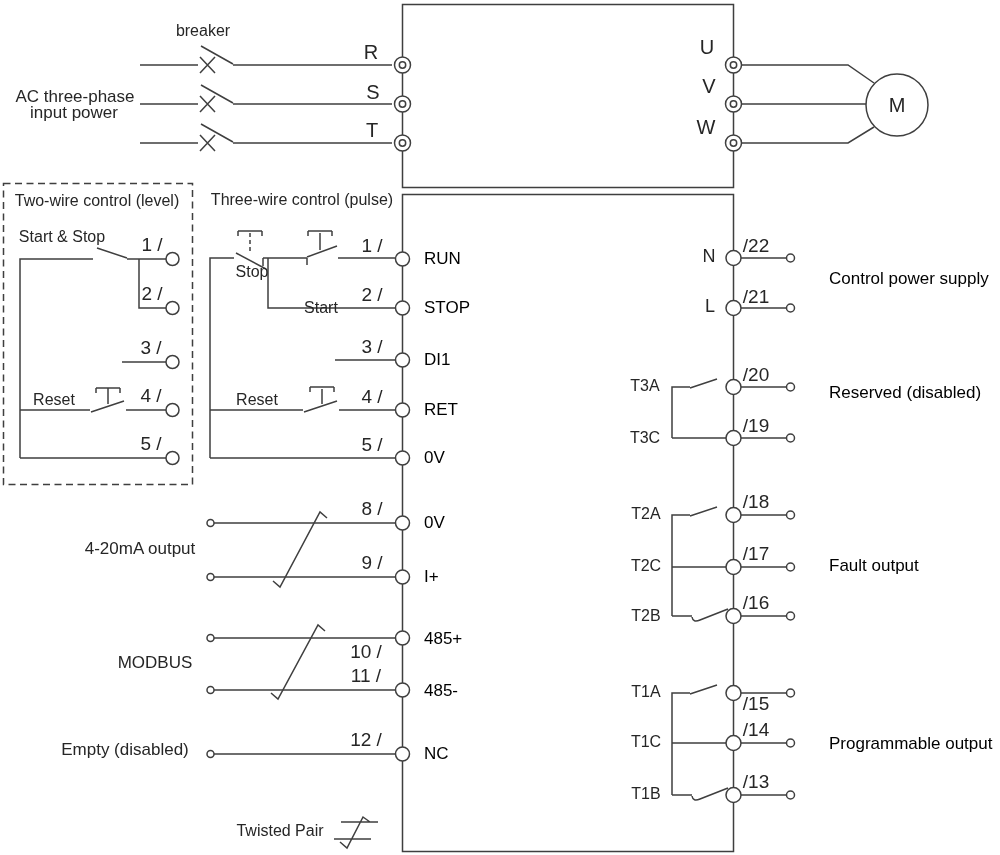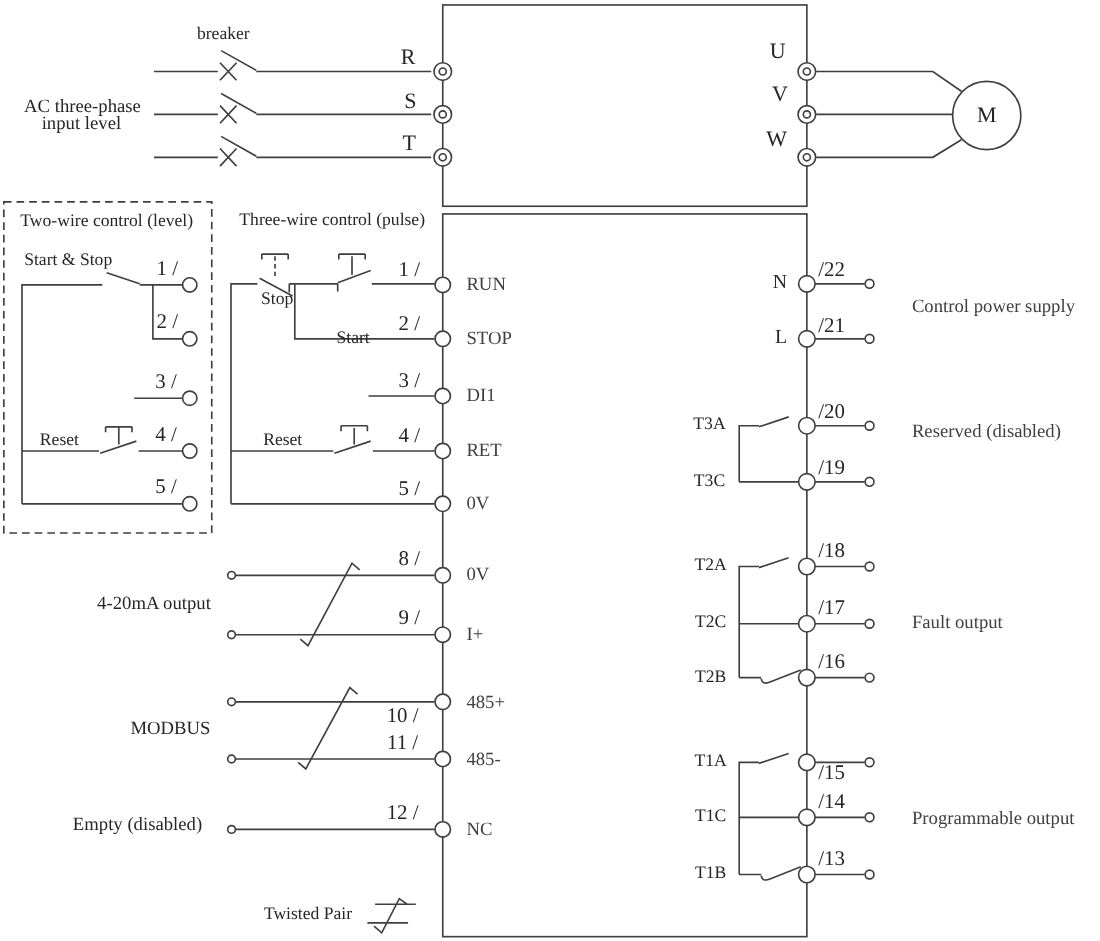--- a/index.html
+++ b/index.html
@@ -1,22 +1,22 @@
 <!DOCTYPE html>
 <html><head>
 <meta charset="utf-8">
 <style>
   html,body{margin:0;padding:0;background:#fff;}
   #stage{position:relative;width:1000px;height:855px;background:#fff;
-         font-family:Liberation Serif, serif;color:#262626;overflow:hidden;}
+         font-family:Liberation Sans, sans-serif;color:#262626;overflow:hidden;}
   #wires{position:absolute;left:0;top:0;}
   .lbl{position:absolute;transform:translate(-50%,-50%);font-size:16px;line-height:1.1;
        white-space:nowrap;color:#262626;text-align:center;}
   .lbl-l{position:absolute;transform:translate(0,-50%);font-size:17px;line-height:1.1;
-       white-space:nowrap;color:#404040;}
+       white-space:nowrap;color:#000000;}
   .num{font-size:19px;}
   .phase{font-size:20px;}
   .nl{font-size:18px;}
   .tlabel{font-size:16px;}
   .ann{font-size:17px;}
   .motor{font-size:20px;}
 </style>
 </head>
 <body>
 
@@ -143,21 +143,21 @@
       <circle cx="733.5" cy="567" r="7.5" fill="#fff"></circle>
       <circle cx="733.5" cy="616" r="7.5" fill="#fff"></circle>
       <circle cx="733.5" cy="693" r="7.5" fill="#fff"></circle>
       <circle cx="733.5" cy="743" r="7.5" fill="#fff"></circle>
       <circle cx="733.5" cy="795" r="7.5" fill="#fff"></circle>
     </g>
   </svg>
 
   <div class="lbl" style="left:203px;top:31px;">breaker</div>
   <div class="lbl ann" style="left:75px;top:97px;">AC three-phase</div>
-  <div class="lbl ann" style="left:74px;top:113px;">input level</div>
+  <div class="lbl ann" style="left:74px;top:113px;">input power</div>
 
   <div class="lbl phase" style="left:371px;top:52px;">R</div>
   <div class="lbl phase" style="left:373px;top:92px;">S</div>
   <div class="lbl phase" style="left:372px;top:130px;">T</div>
   <div class="lbl phase" style="left:707px;top:47px;">U</div>
   <div class="lbl phase" style="left:709px;top:86px;">V</div>
   <div class="lbl phase" style="left:706px;top:127px;">W</div>
   <div class="lbl motor" style="left:897px;top:105px;">M</div>
 
   <div class="lbl" style="left:97px;top:201px;">Two-wire control (level)</div>

